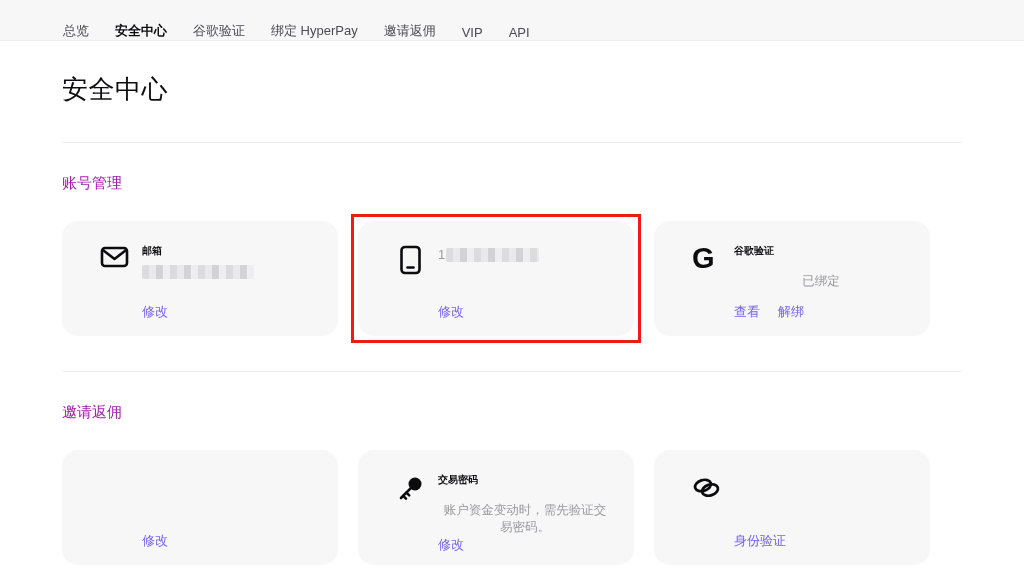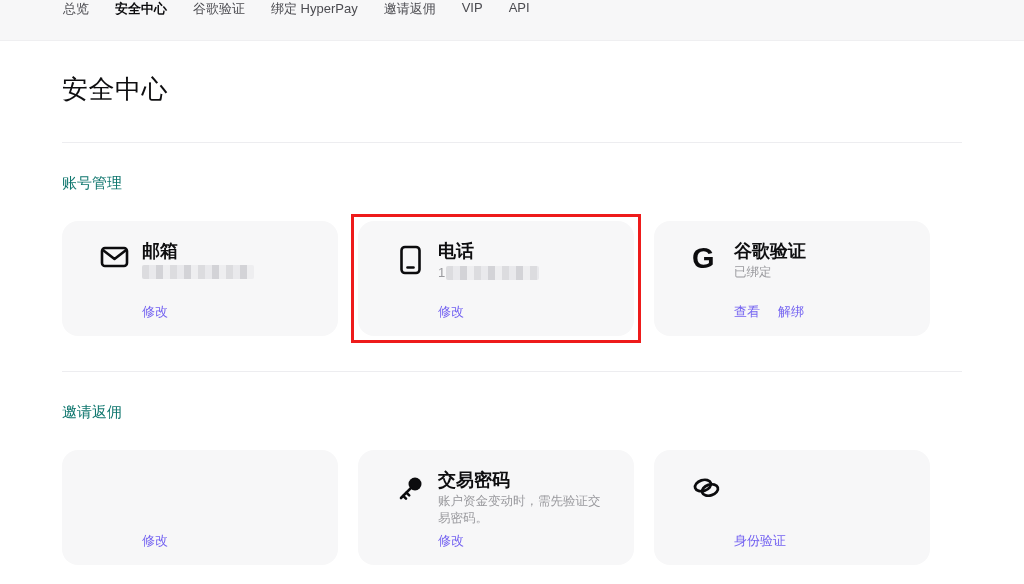--- a/index.html
+++ b/index.html
@@ -15,21 +15,21 @@
     background:#ffffff;
     font-family:"Liberation Sans","DejaVu Sans",sans-serif;
     color:var(--ink);
   }
   
   .topnav{
     height:41px;
     background:#f7f7f8;
     border-bottom:1px solid #efeff1;
     display:flex;
-    align-items:flex-start;
+    align-items:flex-end;
     gap:26px;
     padding-left:63px;
   }
   .topnav .nav-item{
     font-size:13px;
     color:#4b4b50;
     cursor:pointer;
     white-space:nowrap;
   }
   .topnav .nav-item.active{
@@ -47,21 +47,21 @@
     letter-spacing:.5px;
     color:#0e0e10;
   }
   .divider{
     border-top:1px solid #ededf0;
     margin-top:35px;
   }
   .section-title{
     margin-top:31px;
     font-size:15px;
-    color:#0f766e;
+    color:#a21caf;
   }
   .card-grid{
     margin-top:28px;
     display:grid;
     grid-template-columns:repeat(3,276px);
     column-gap:20px;
   }
   
   .card{
     position:relative;
@@ -92,30 +92,31 @@
   .icon-box svg{display:block;}
   .g-glyph{
     font-size:29px;
     font-weight:800;
     line-height:26px;
     color:#0c0c0e;
     letter-spacing:-1px;
   }
   .card-text{flex:1;min-width:0;}
   .card-title{
-    font-size:18px;
+    font-size:10px;
     font-weight:700;
     color:#0e0e10;
     line-height:18px;
   }
   .card-sub{
-    margin-top:4px;
+    margin-top:13px;
     font-size:12.5px;
     color:var(--sub);
     line-height:17px;
+    text-align:center;
   }
   .value-line{
     margin-top:5px;
     display:flex;
     align-items:center;
     gap:1px;
     font-size:13px;
     color:#9a9a9e;
   }
   .mosaic{
@@ -186,21 +187,20 @@
 
     <div class="card highlighted">
       <div class="card-main">
         <span class="icon-box">
           <svg width="29" height="30" viewBox="0 0 29 30" fill="none" stroke="currentColor" stroke-width="2.6" stroke-linecap="round" stroke-linejoin="round">
             <rect x="5.5" y="2" width="18" height="26" rx="3.5"></rect>
             <path d="M11.5 22.5 h6"></path>
           </svg>
         </span>
         <div class="card-text">
-          <div class="card-title">电话</div>
           <div class="value-line">
             <span>1</span>
             <span class="mosaic phone"></span>
           </div>
         </div>
       </div>
       <div class="card-links">
         <a class="card-link">修改</a>
       </div>
     </div>

